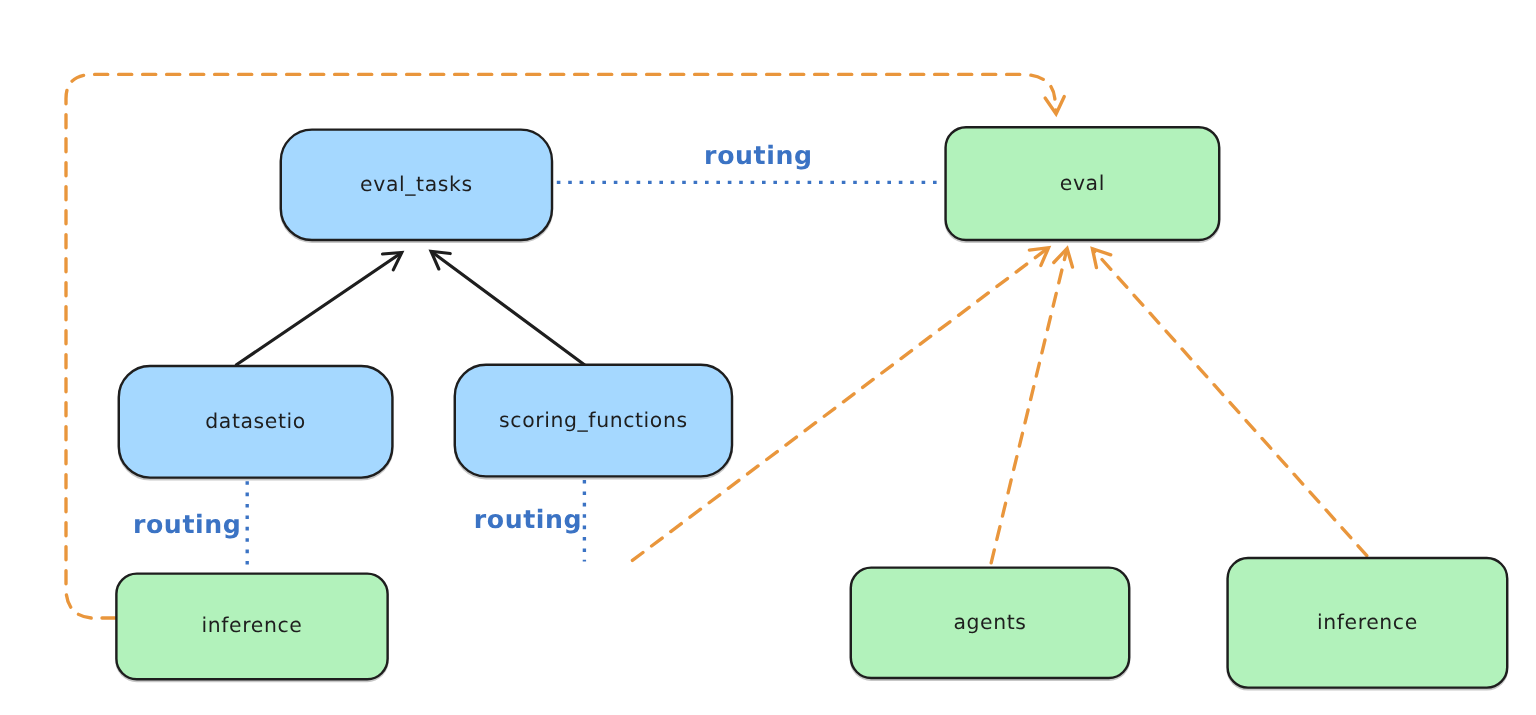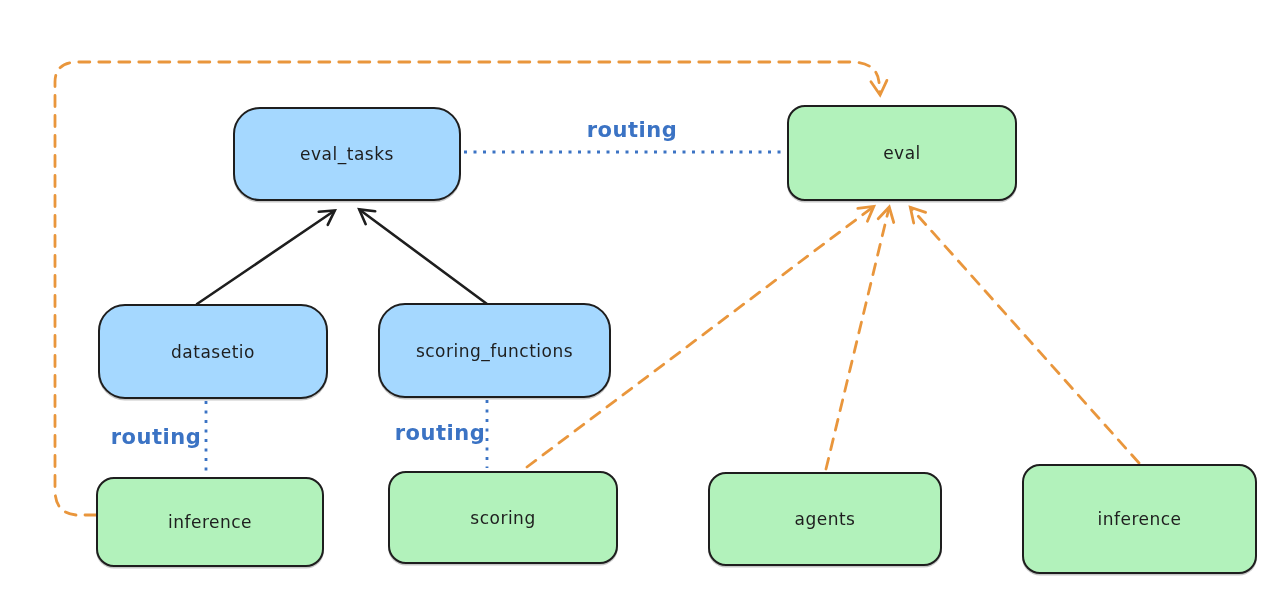--- a/index.html
+++ b/index.html
@@ -114,23 +114,20 @@
   </div>
 
   <div class="node blue" style="left:378px; top:303px; width:233px; height:95px;">
     <span class="node-label">scoring_functions</span>
   </div>
 
   <div class="node green" style="left:96px; top:477px; width:228px; height:90px;">
     <span class="node-label">inference</span>
   </div>
 
-  <div class="node green" style="left:388px; top:471px; width:230px; height:93px;">
-    <span class="node-label">scoring</span>
-  </div>
 
   <div class="node green" style="left:708px; top:472px; width:234px; height:94px;text-align:right;">
     <span class="node-label">agents</span>
   </div>
 
   <div class="node green" style="left:1022px; top:464px; width:235px; height:110px;">
     <span class="node-label">inference</span>
   </div>
 
   <div class="edge-label" style="left:572px; top:118px;">routing</div>

